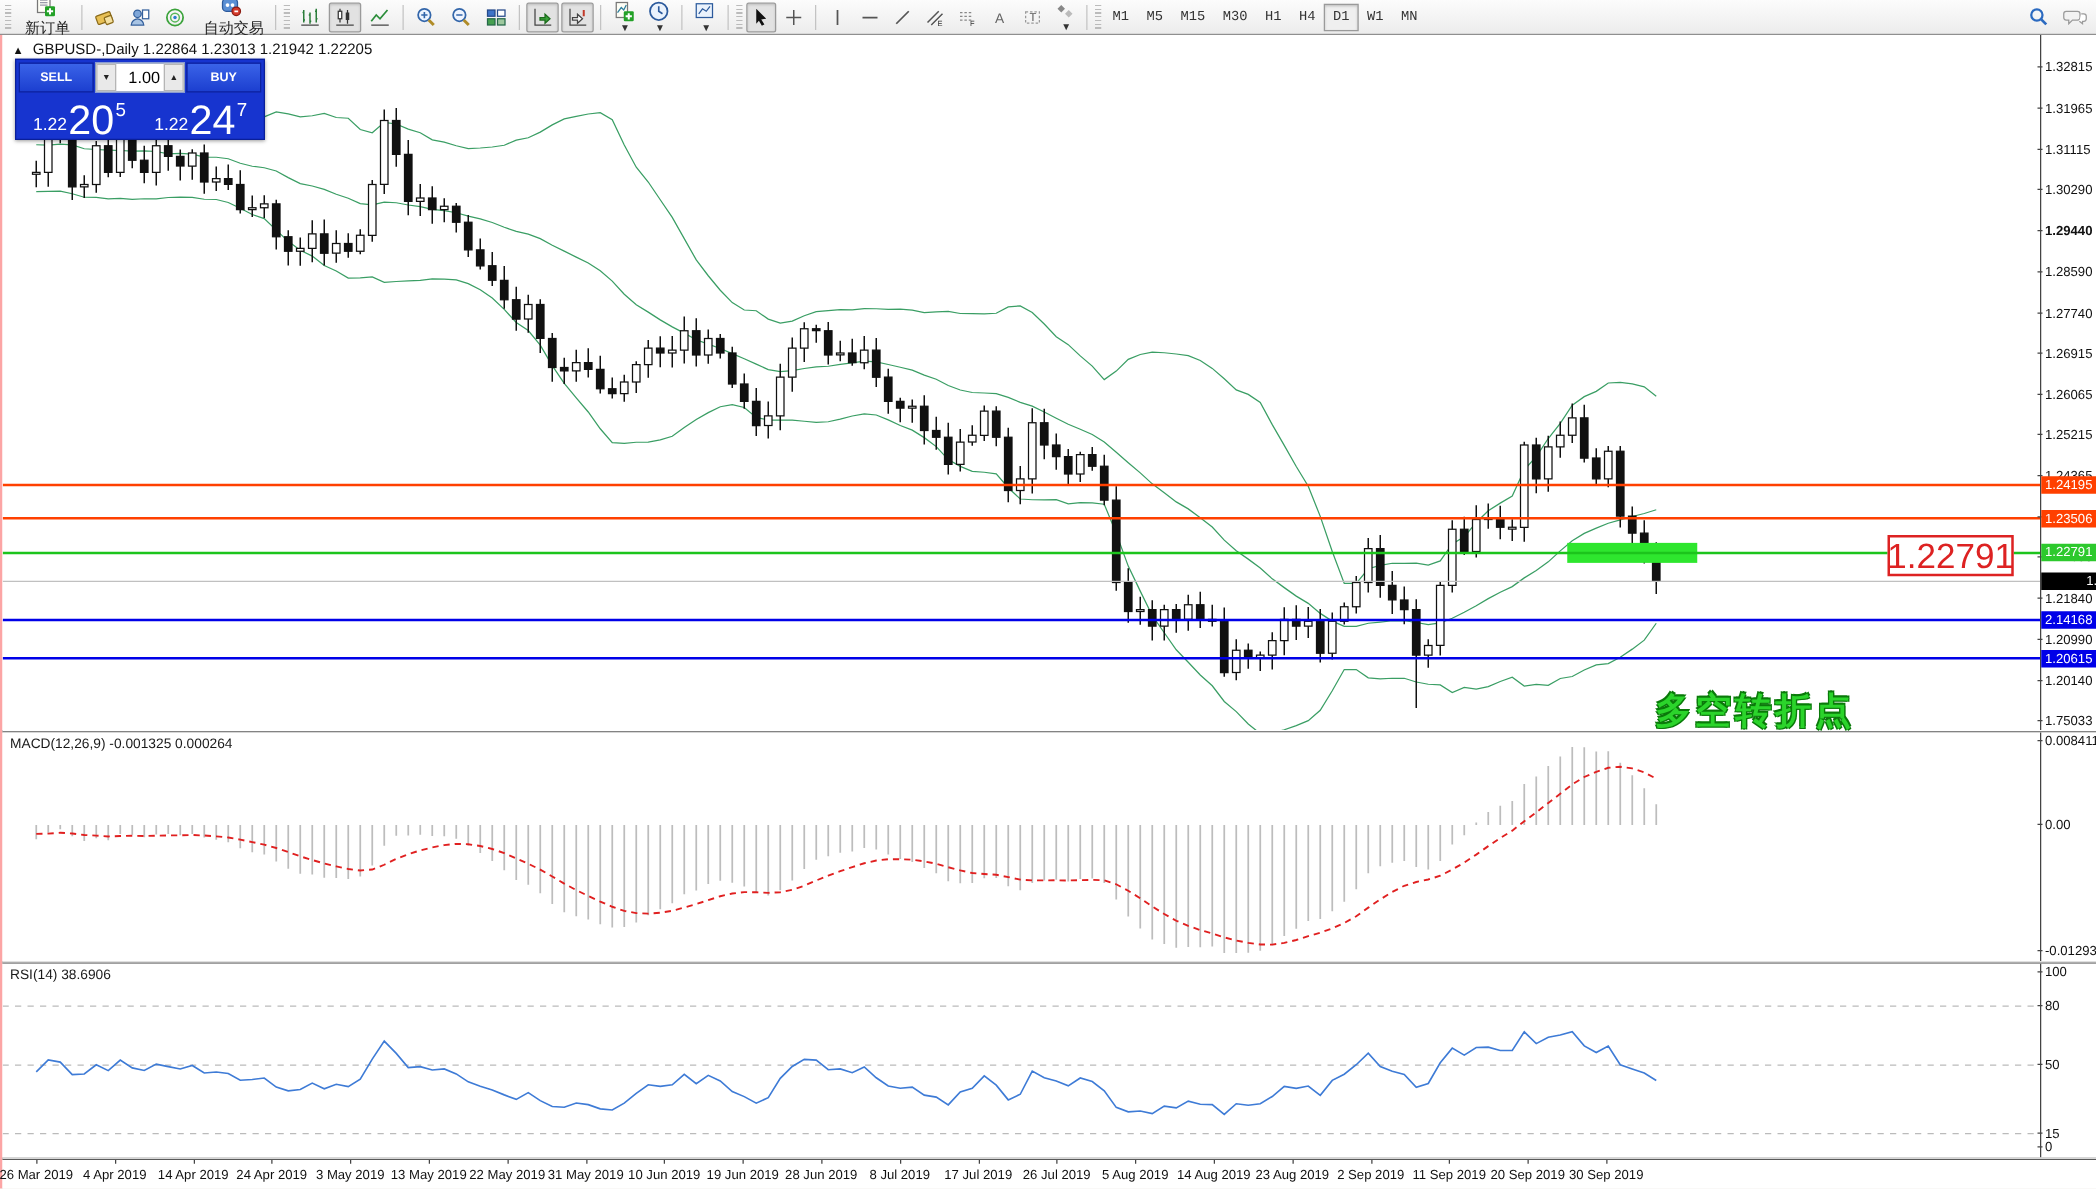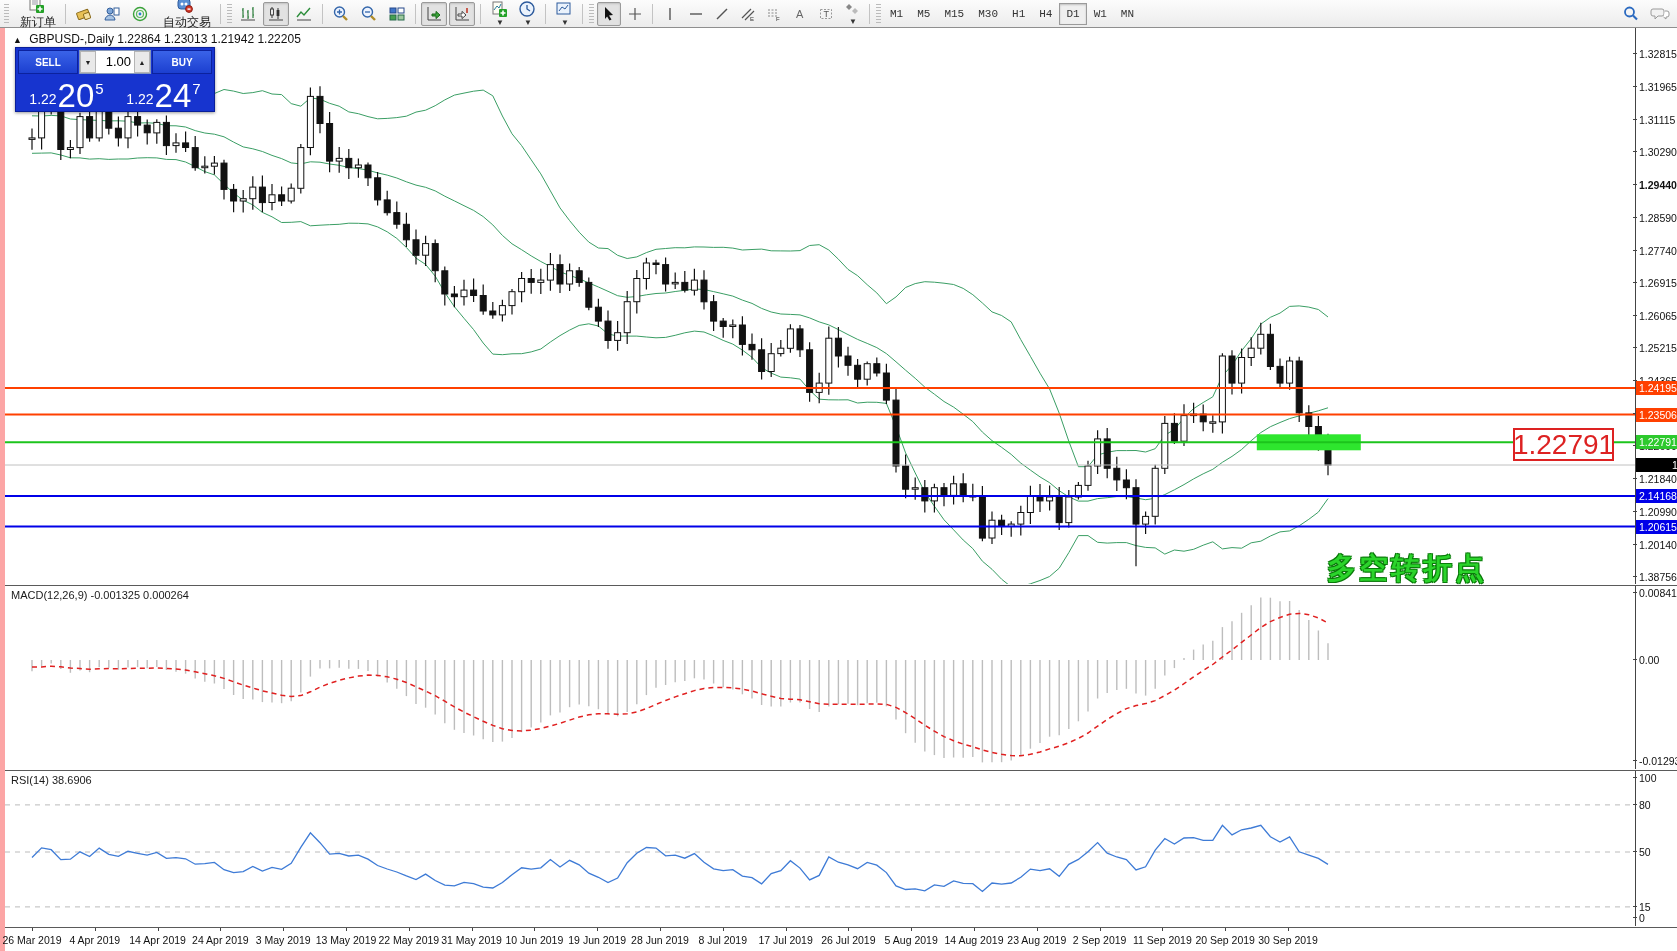--- a/index.html
+++ b/index.html
@@ -16,21 +16,21 @@
   .tbtn .lbl{margin-left:4px;white-space:nowrap;}
   .tsep{width:1px;height:20px;background:#c3c3c3;margin:0 4px;}
   .tgrip{width:5px;height:20px;margin:0 2px;background:repeating-linear-gradient(#bbb 0 1px,transparent 1px 3px);}
   .caret{font-size:8px;color:#333;margin-left:2px;}
   .tfbtn{height:22px;padding:0 6px;border:1px solid transparent;margin:0;font-size:11px;color:#333;
     display:flex;align-items:center;font-family:"Liberation Mono",monospace;}
   .tfbtn.active{border:1px solid #9a9a9a;background:#efefef;box-shadow:inset 0 1px 2px rgba(0,0,0,.2);}
   #toolbar svg{display:block;}
   .spacer{flex:1;}
   
-  #chartwin{position:absolute;top:28px;left:0;width:1677px;height:923px;background:#fff;border-left:5px solid #fca5a5;}
+  #chartwin{position:absolute;top:28px;left:0;width:1677px;height:923px;background:#fff;border-left:2px solid #fca5a5;}
   .pane{position:absolute;left:0;width:1630px;background:#fff;overflow:hidden;}
   #mainPane{top:0;height:556px;}
   #macdPane{top:558px;height:183px;}
   #rsiPane{top:743px;height:155px;}
   .psep{position:absolute;left:0;width:1677px;height:2px;background:#5a5a5a;border-top:1px solid #fff;}
   .axis{position:absolute;left:1630px;width:47px;background:#fff;border-left:1px solid #444;font-size:10.5px;color:#111;}
   .tick{position:absolute;left:3px;white-space:nowrap;}
   .tick::before{content:"";position:absolute;left:-6px;top:5px;width:4px;height:1px;background:#444;}
   .linelabel{position:absolute;left:0px;width:46px;color:#fff;font-size:10.5px;text-align:left;padding:1px 0 1px 3px;}
   #dateAxis{position:absolute;top:900px;left:0;width:1677px;height:23px;background:#fff;font-size:10.5px;color:#111;}
@@ -664,21 +664,21 @@
         <div class="tick" style="top: 216.609px;">1.27740</div>
         <div class="tick" style="top: 248.57px;">1.26915</div>
         <div class="tick" style="top: 281.5px;">1.26065</div>
         <div class="tick" style="top: 314.43px;">1.25215</div>
         <div class="tick" style="top: 347.359px;">1.24365</div>
         <div class="tick" style="top: 380.289px;">1.23515</div>
         <div class="tick" style="top: 412.25px;">1.22690</div>
         <div class="tick" style="top: 445.18px;">1.21840</div>
         <div class="tick" style="top: 478.109px;">1.20990</div>
         <div class="tick" style="top: 511.039px;">1.20140</div>
-        <div class="tick" style="top: 543px;">1.38756</div>
+        <div class="tick" style="top: 543px;">1.75033</div>
         <div class="linelabel" style="top: 352.945px; background: rgb(255, 64, 0);">1.24195</div>
         <div class="linelabel" style="top: 379.638px; background: rgb(255, 64, 0);">1.23506</div>
         <div class="linelabel" style="top: 407.337px; background: rgb(45, 201, 45);">1.22791</div>
         <div class="linelabel" style="top: 460.954px; background: rgb(0, 0, 232);">2.14168</div>
         <div class="linelabel" style="top: 491.637px; background: rgb(0, 0, 232);">1.20615</div>
         <div class="linelabel" style="top: 430.039px; background: rgb(0, 0, 0); padding-left: 36px;">1.22205</div>
       </div>
     <div class="psep" style="top:556px;"></div>
 
     <div id="macdPane" class="pane">

